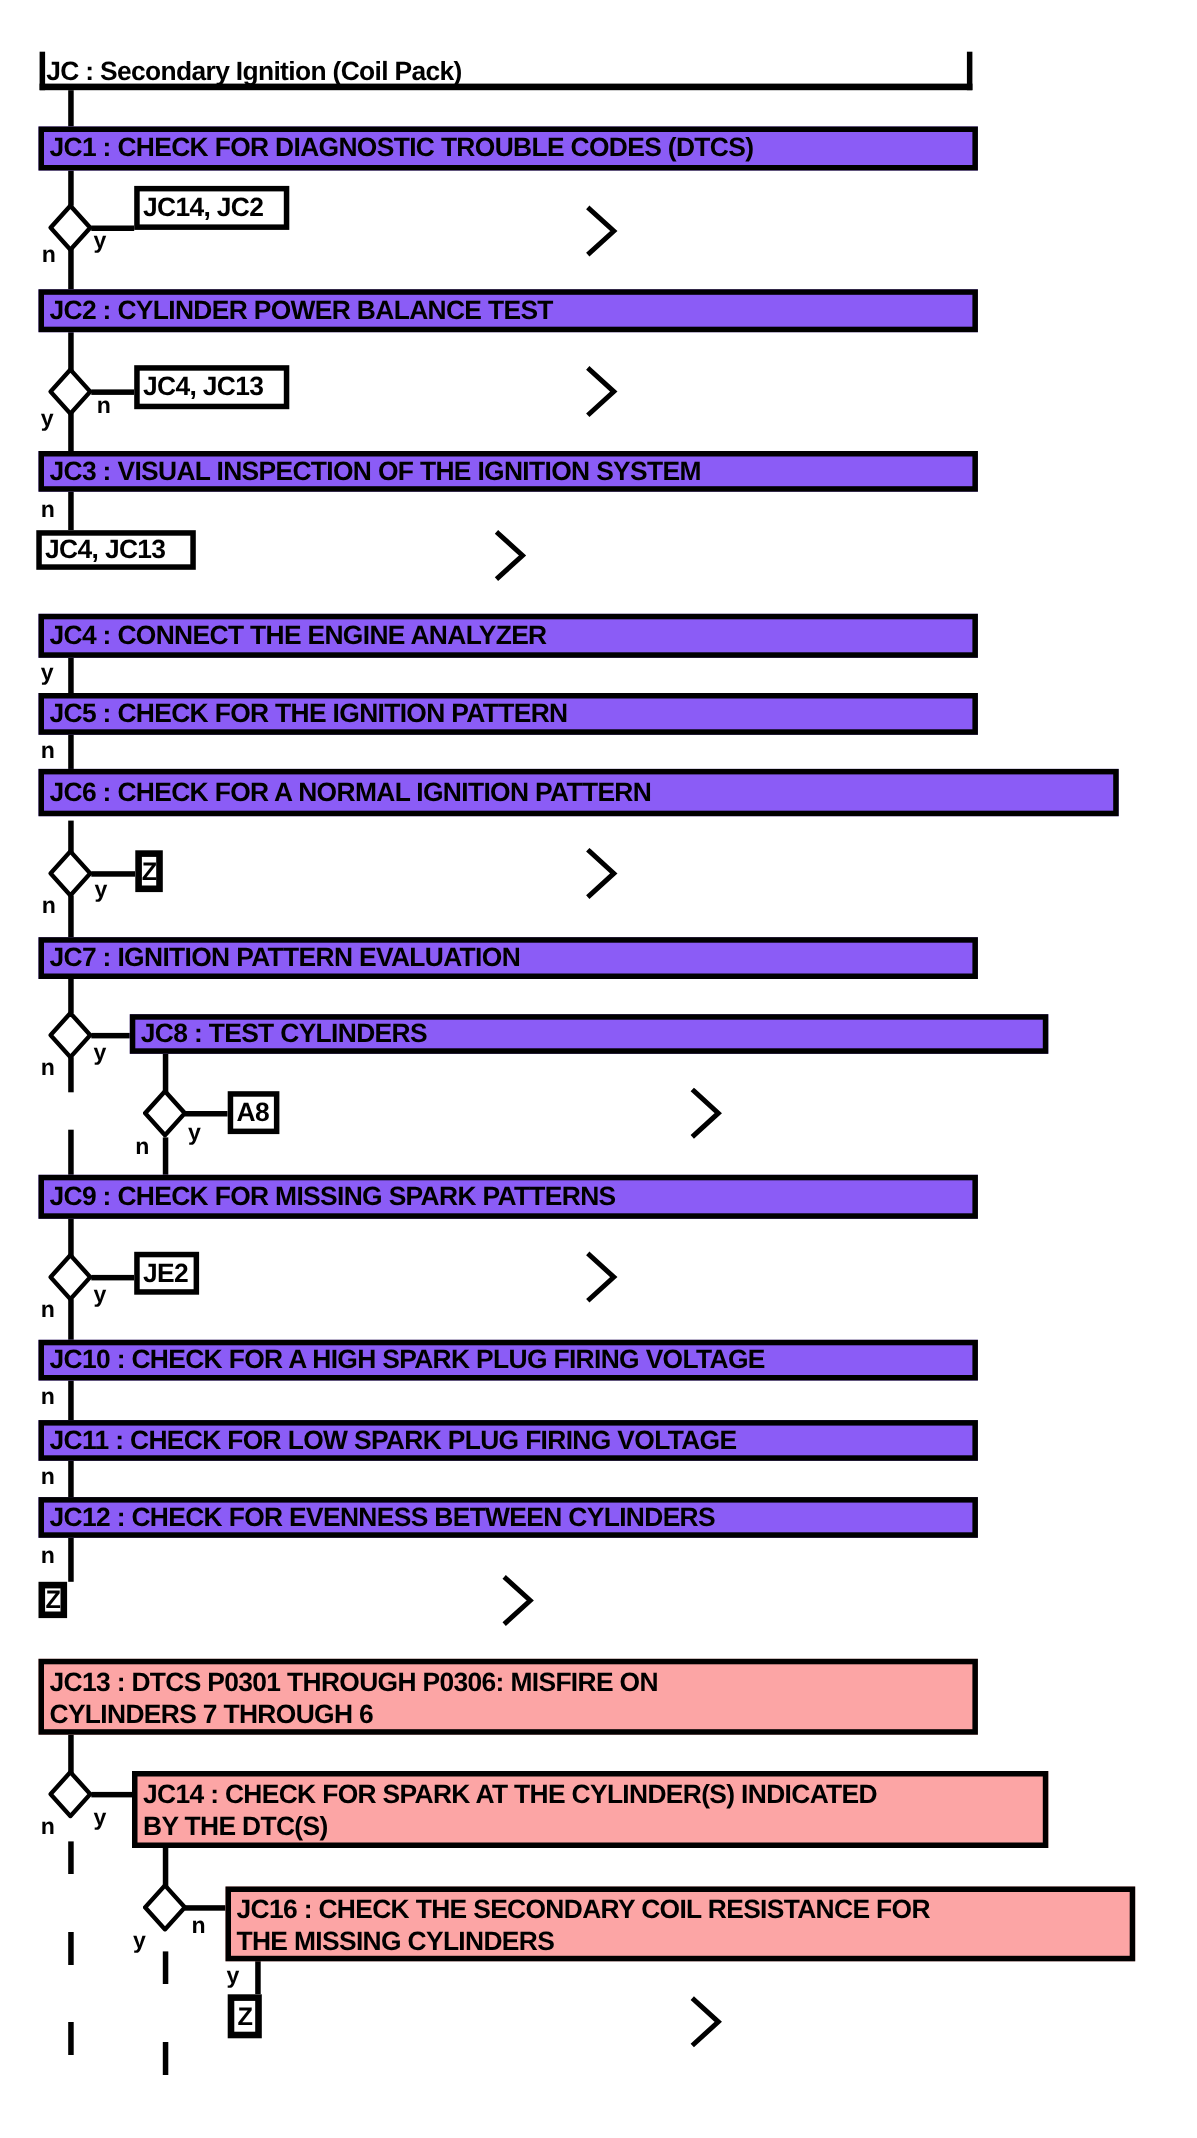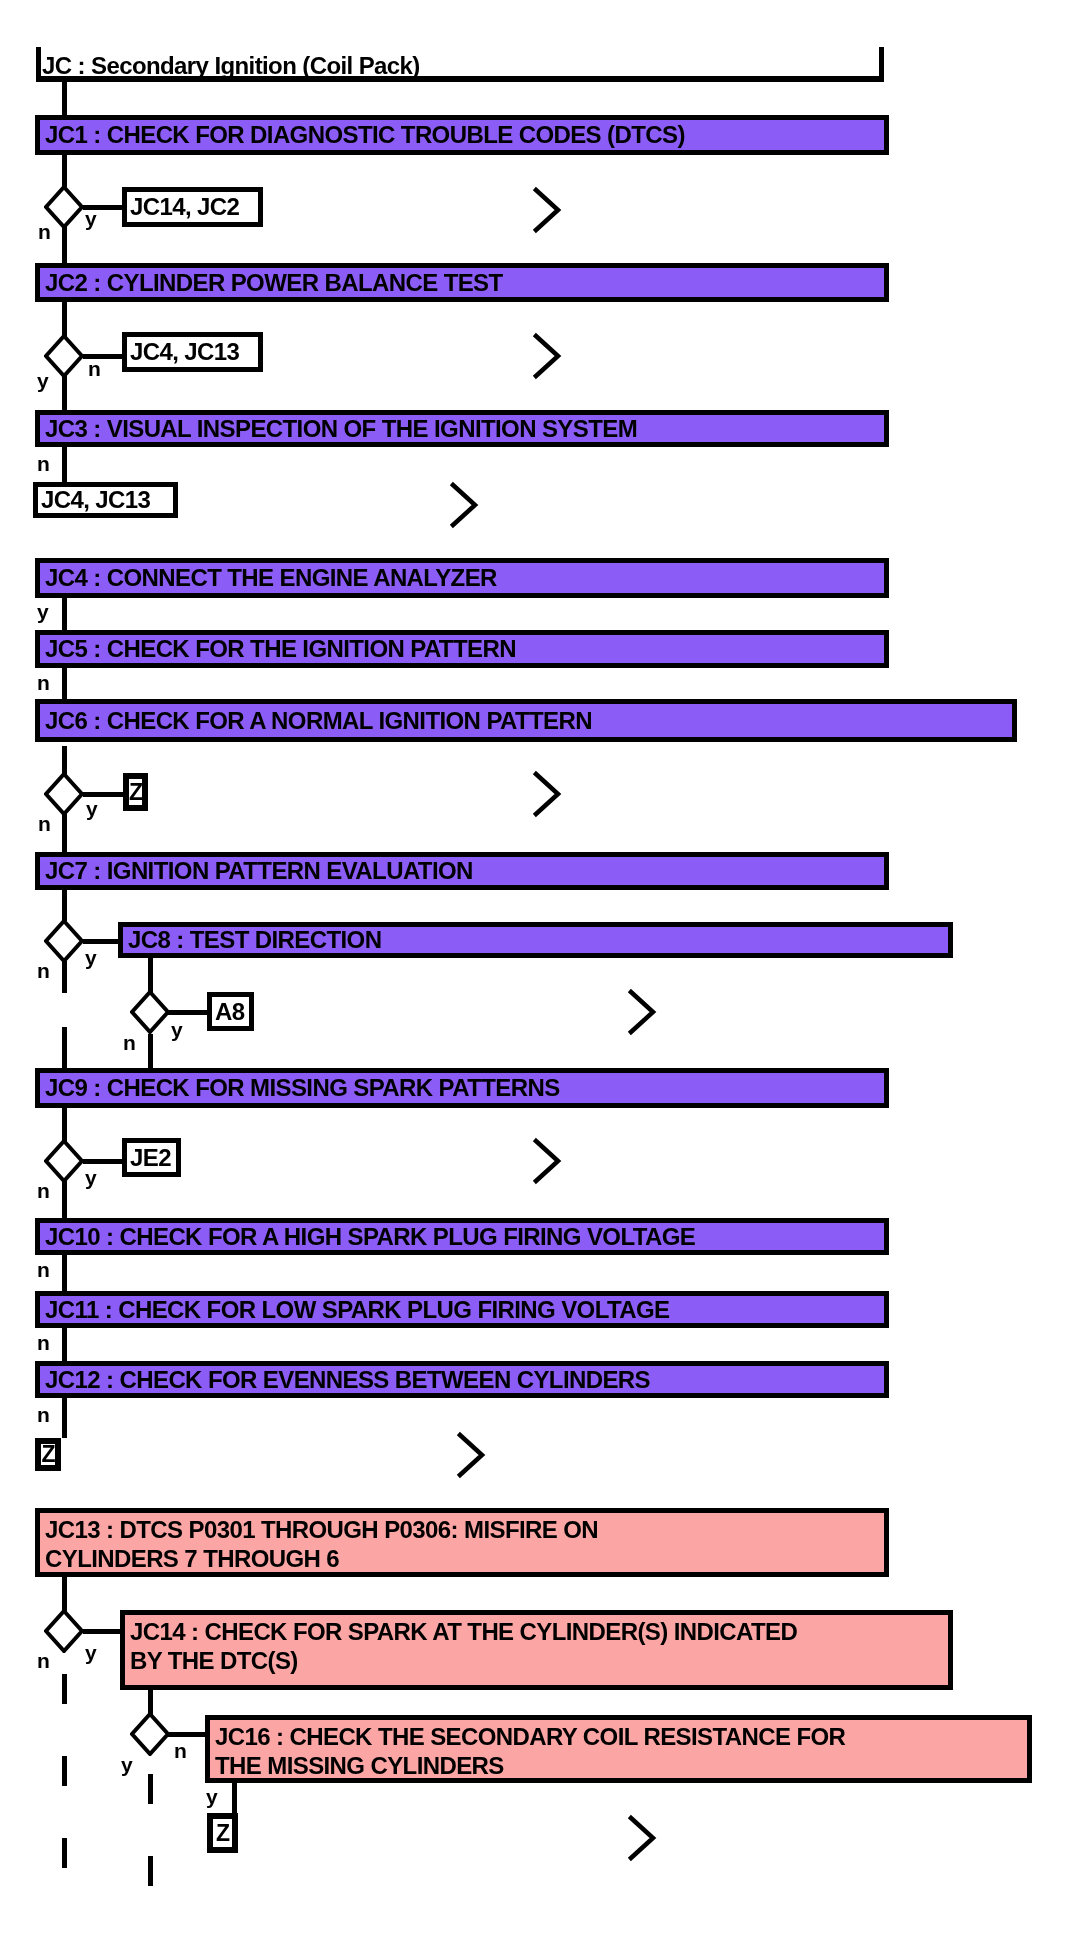--- a/index.html
+++ b/index.html
@@ -99,49 +99,49 @@
   <div class="box" style="left:35px;top:630px;width:854px;height:38px">
       <span>JC5 : CHECK FOR THE IGNITION PATTERN</span>
     </div>
   <div class="box" style="left:35px;top:699px;width:982px;height:43px">
       <span>JC6 : CHECK FOR A NORMAL IGNITION PATTERN</span>
     </div>
   <div class="box" style="left:35px;top:852px;width:854px;height:38px">
       <span>JC7 : IGNITION PATTERN EVALUATION</span>
     </div>
   <div class="box" style="left:118px;top:922px;width:835px;height:36px">
-      <span>JC8 : TEST DIRECTION</span>
+      <span>JC8 : TEST CYLINDERS</span>
     </div>
   <div class="box" style="left:35px;top:1068px;width:854px;height:40px">
       <span>JC9 : CHECK FOR MISSING SPARK PATTERNS</span>
     </div>
   <div class="box" style="left:35px;top:1218px;width:854px;height:37px">
       <span>JC10 : CHECK FOR A HIGH SPARK PLUG FIRING VOLTAGE</span>
     </div>
   <div class="box" style="left:35px;top:1291px;width:854px;height:37px">
       <span>JC11 : CHECK FOR LOW SPARK PLUG FIRING VOLTAGE</span>
     </div>
   <div class="box" style="left:35px;top:1361px;width:854px;height:37px">
       <span>JC12 : CHECK FOR EVENNESS BETWEEN CYLINDERS</span>
     </div>
 
   <div class="box2" style="left:35px;top:1508px;width:854px;height:69px">
     <div>JC13 : DTCS P0301 THROUGH P0306: MISFIRE ON</div>
     <div>CYLINDERS 7 THROUGH 6</div>
   </div>
-  <div class="box2" style="left:120px;top:1610px;width:833px;height:80px">
+  <div class="box2" style="left:120px;top:1610px;width:833px;height:70px">
     <div>JC14 : CHECK FOR SPARK AT THE CYLINDER(S) INDICATED</div>
     <div>BY THE DTC(S)</div>
   </div>
   <div class="box2" style="left:205px;top:1715px;width:827px;height:68px">
     <div>JC16 : CHECK THE SECONDARY COIL RESISTANCE FOR</div>
     <div>THE MISSING CYLINDERS</div>
   </div>
 
-  <div class="refbox" style="left:122px;top:187px;width:141px;height:40px">
+  <div class="refbox" style="left:122px;top:169px;width:141px;height:40px">
       <span>JC14, JC2</span>
     </div>
   <div class="refbox" style="left:122px;top:332px;width:141px;height:40px">
       <span>JC4, JC13</span>
     </div>
   <div class="refbox" style="left:33px;top:482px;width:145px;height:36px">
       <span>JC4, JC13</span>
     </div>
   <div class="zbox" style="left:123px;top:773px;width:25px;height:38px">
       <span>Z</span>

